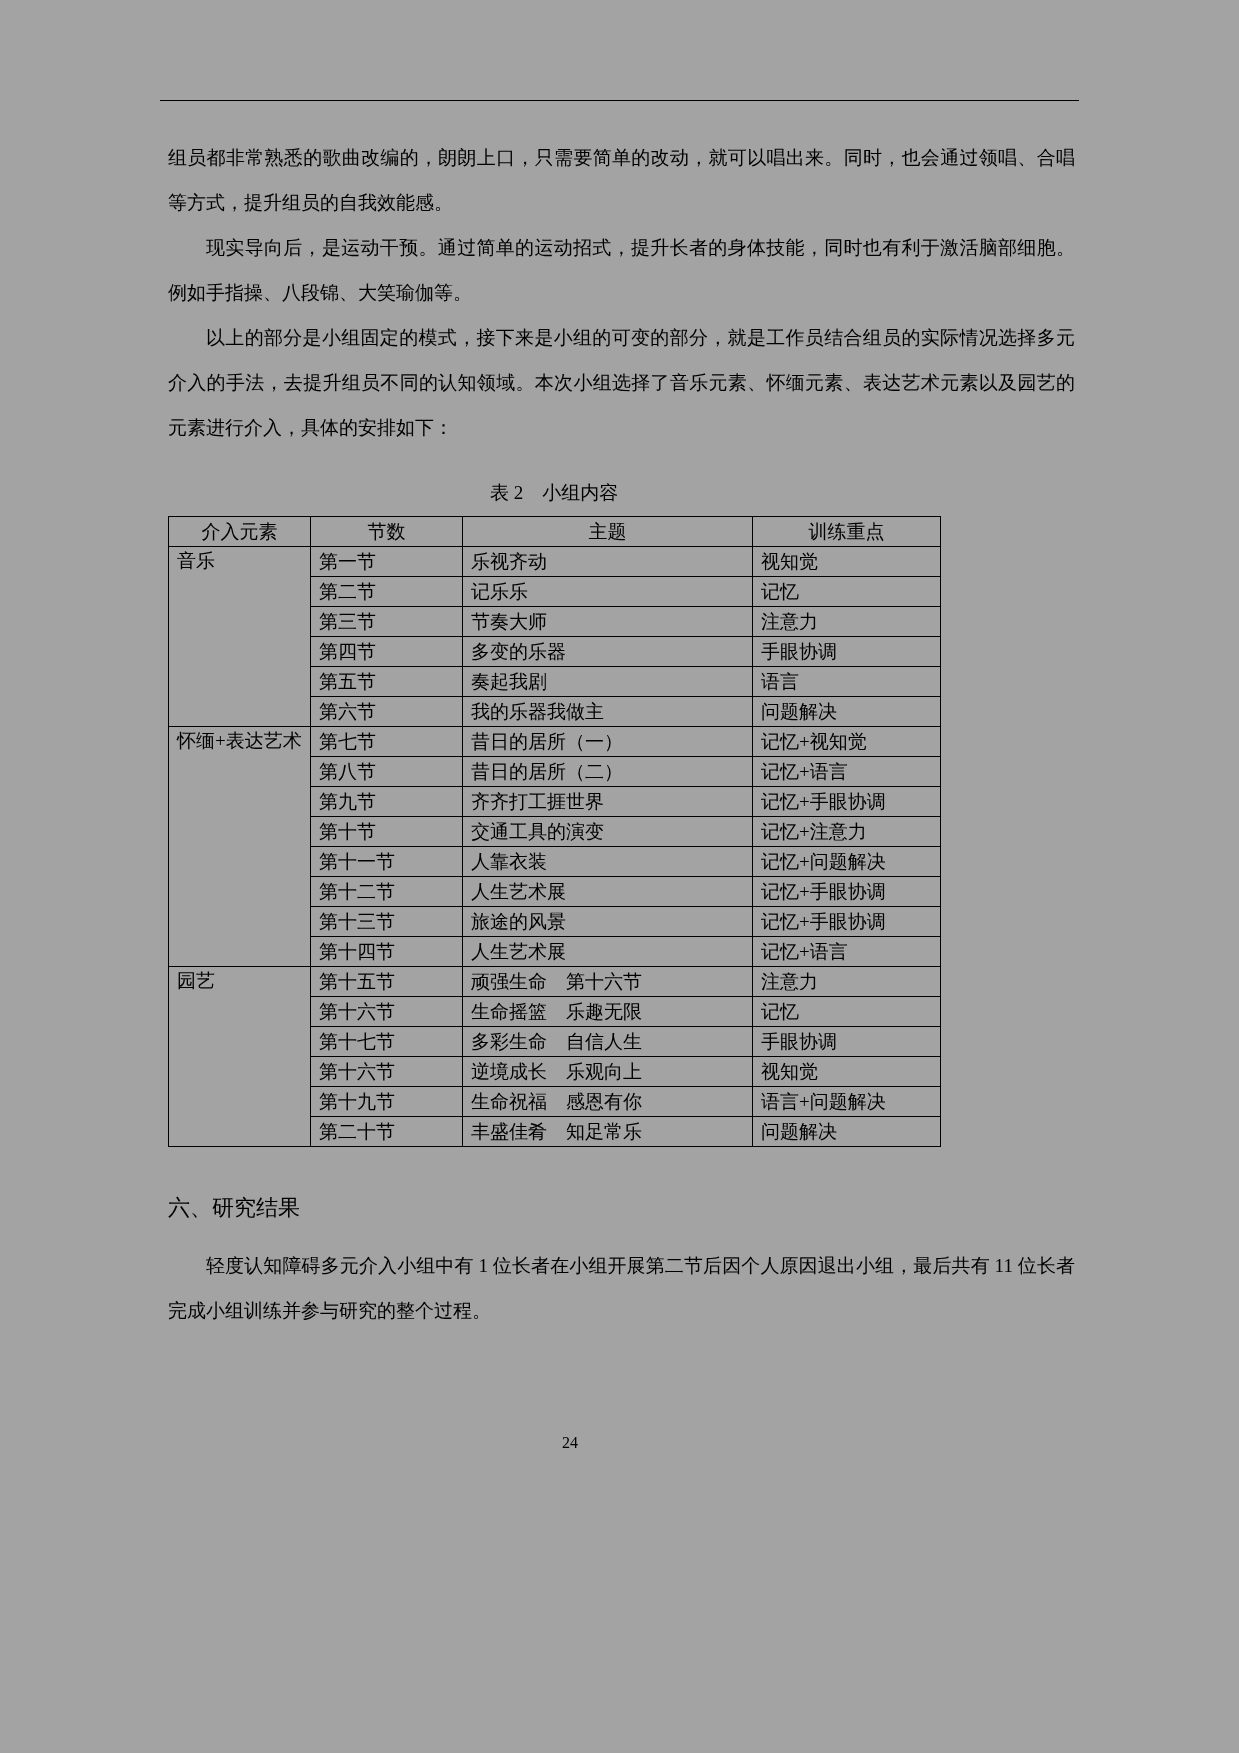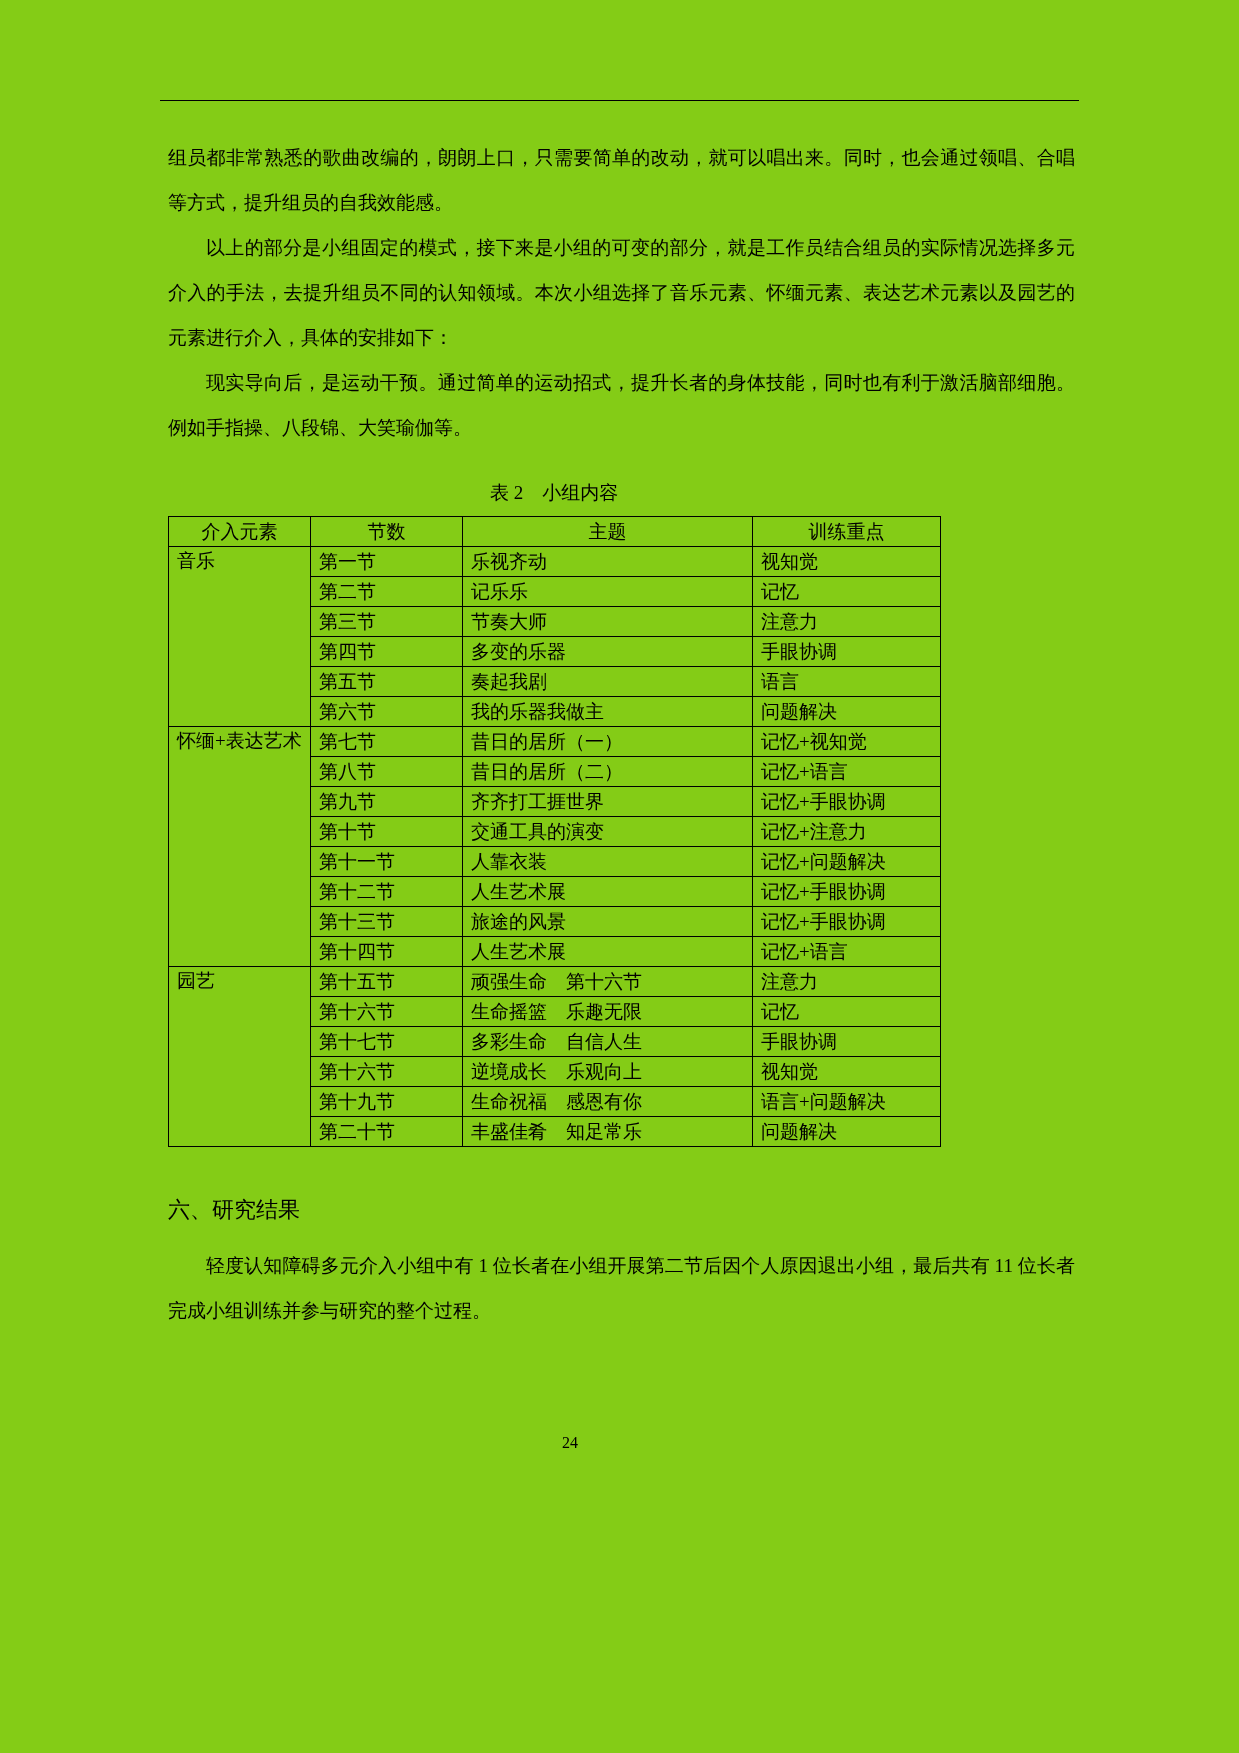--- a/index.html
+++ b/index.html
@@ -2,21 +2,21 @@
 <html><head>
 <meta charset="utf-8">
 <style>
   * { box-sizing: border-box; }
   html, body { margin: 0; padding: 0; }
   body { background: #ffffff; }
   .page {
     position: relative;
     width: 1239px;
     height: 1753px;
-    background: #84cc16;
+    background: #a3a3a3;
     color: #000000;
     font-family: "Liberation Serif", "DejaVu Serif", serif;
     padding: 0 164px 0 168px;
     overflow: hidden;
   }
   .header-rule {
     border: none;
     border-top: 1px solid #000000;
     margin: 100px -4px 0 -8px;
     height: 0;
@@ -53,21 +53,21 @@
     overflow: hidden;
   }
   table.content-table th { text-align: center; }
   table.content-table td { text-align: left; }
   td.group-cell {
     vertical-align: top;
     line-height: 30px;
     padding-right: 12px;
   }
   .section-heading {
-    font-family: Liberation Serif, serif;
+    font-family: Liberation Mono, monospace;
     font-size: 22px;
     font-weight: normal;
     margin: 46px 0 0 0;
     line-height: 34px;
   }
   p.result-para { margin-top: 16px; }
   .page-number {
     position: absolute;
     top: 1432px;
     left: 0;
@@ -77,22 +77,22 @@
     line-height: 22px;
   }
 </style>
 </head>
 <body>
 
 <div class="page">
   <hr class="header-rule">
 
   <p class="body-text first-para">组员都非常熟悉的歌曲改编的，朗朗上口，只需要简单的改动，就可以唱出来。同时，也会通过领唱、合唱等方式，提升组员的自我效能感。</p>
+  <p class="body-text indent">现实导向后，是运动干预。通过简单的运动招式，提升长者的身体技能，同时也有利于激活脑部细胞。例如手指操、八段锦、大笑瑜伽等。</p>
   <p class="body-text indent">以上的部分是小组固定的模式，接下来是小组的可变的部分，就是工作员结合组员的实际情况选择多元介入的手法，去提升组员不同的认知领域。本次小组选择了音乐元素、怀缅元素、表达艺术元素以及园艺的元素进行介入，具体的安排如下：</p>
-  <p class="body-text indent">现实导向后，是运动干预。通过简单的运动招式，提升长者的身体技能，同时也有利于激活脑部细胞。例如手指操、八段锦、大笑瑜伽等。</p>
 
   <div class="table-block">
     <div class="table-caption">表 2　小组内容</div>
     <table class="content-table">
       <colgroup>
         <col style="width:142px">
         <col style="width:152px">
         <col style="width:290px">
         <col style="width:188px">
       </colgroup>

